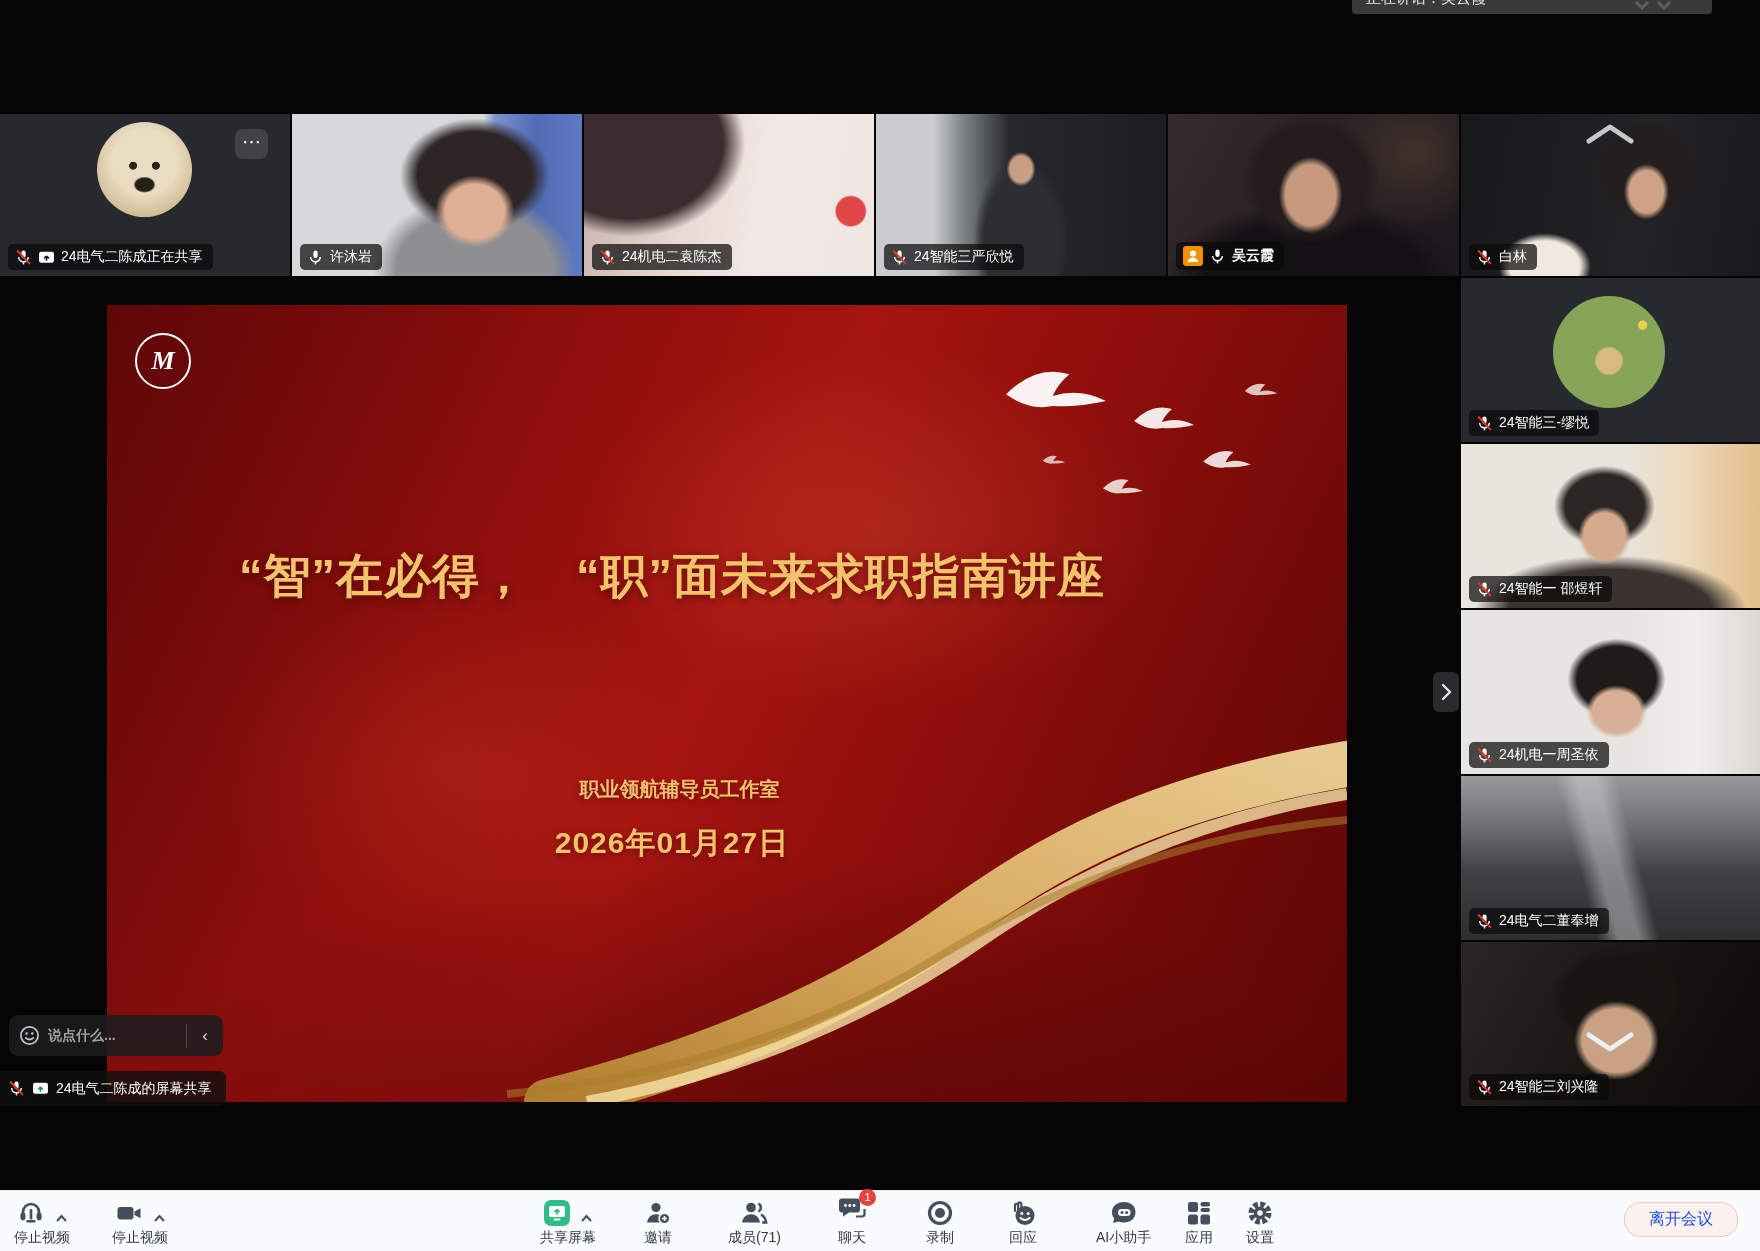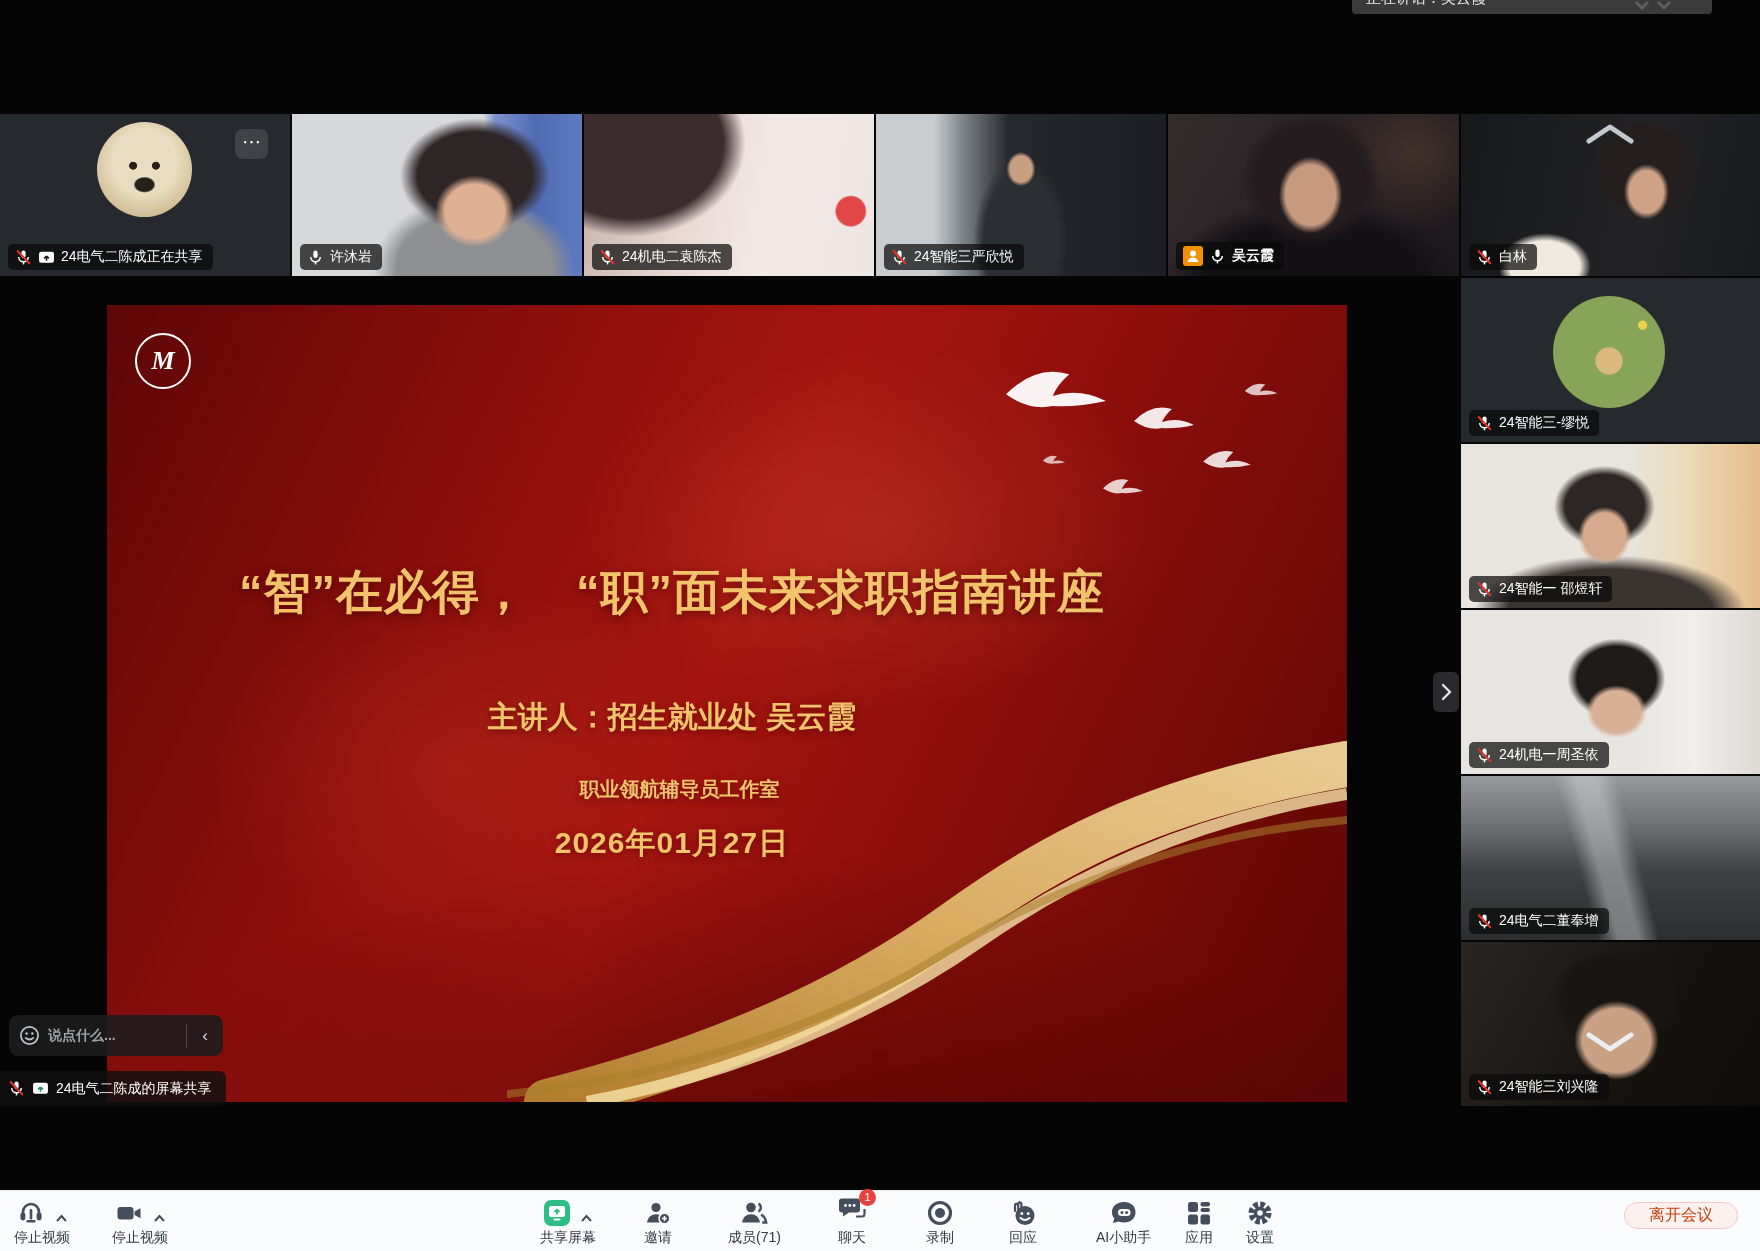--- a/index.html
+++ b/index.html
@@ -112,21 +112,21 @@
     display:flex; align-items:center; justify-content:center;
     color:#fff; font-family:"Liberation Serif", serif; font-style:italic;
     font-weight:bold; font-size:26px;
   }
   .school-cn { color:#fff; font-size:27px; font-weight:bold; letter-spacing:2px;
     font-family:"Liberation Serif", serif; }
   .school-en { color:#f2f2f2; font-size:11.5px; letter-spacing:1.6px; margin-top:4px; }
   .doves { position:absolute; right:36px; top:26px; width:330px; height:230px; }
   .doves svg { position:absolute; }
   .slide-title {
-    position:absolute; left:0; top:256px; width:1130px; text-align:center;
+    position:absolute; left:0; top:240px; width:1130px; text-align:center;
     color:#f2c36b; font-size:47px; font-weight:bold; letter-spacing:1px;
     text-shadow:0 3px 8px rgba(60,0,0,0.6); white-space:nowrap;
   }
   .slide-line { position:absolute; left:0; width:1130px; text-align:center;
     color:#f2c36b; font-weight:bold; text-shadow:0 2px 6px rgba(60,0,0,0.55); }
   .slide-presenter { top:392px; font-size:30px; }
   .slide-studio    { top:471px; font-size:20px;padding-left:15px; }
   .slide-date      { top:518px; font-size:30px; letter-spacing:1px; }
   .ribbon { position:absolute; right:0; bottom:0; }
 
@@ -164,23 +164,23 @@
   .tb-ico-row { display:flex; align-items:flex-end; height:30px; }
   .tb-label { font-size:14px; color:#333a45; margin-top:2px; white-space:nowrap; }
   .tb-caret { margin-left:9px; margin-bottom:4px; }
   .badge {
     position:absolute; top:-6px; right:-10px; min-width:17px; height:17px;
     background:#e64340; color:#fff; border-radius:9px; font-size:11px;
     line-height:17px; text-align:center; padding:0 4px;
   }
   .ico-wrap { position:relative; }
   .leave-btn {
-    position:absolute; right:22px; top:11px; height:27px; padding:0 24px;
+    position:absolute; right:22px; top:11px; height:35px; padding:0 24px;
     background:#fdf1f0; border:1px solid #f1c7c3; border-radius:16px;
-    color:#c2410c; font-size:16px; display:flex; align-items:center; cursor:pointer;
+    color:#1d4ed8; font-size:16px; display:flex; align-items:center; cursor:pointer;
   }
 </style>
 </head>
 <body>
 
 <div class="screen">
 
   <div class="speaking-banner">
     <div class="sb-text">正在讲话：吴云霞</div>
     <div class="sb-chevrons">
@@ -377,21 +377,20 @@
         </svg>
       <svg style="left:262px;top:46px;" width="36" height="26" viewBox="0 0 64 48">
           <path d="M2 26 Q20 8 40 14 Q33 20 30 27 Q46 22 62 30 Q44 34 30 33 Q16 36 2 26 Z" fill="#ffffff" opacity="0.75"></path>
         </svg>
       <svg style="left:60px;top:120px;" width="26" height="18" viewBox="0 0 64 48">
           <path d="M2 26 Q20 8 40 14 Q33 20 30 27 Q46 22 62 30 Q44 34 30 33 Q16 36 2 26 Z" fill="#ffffff" opacity="0.7"></path>
         </svg>
     </div>
 
     <div class="slide-title">“智”在必得，　“职”面未来求职指南讲座</div>
-    <div class="slide-line slide-presenter">主讲人：招生就业处 吴云霞</div>
     <div class="slide-line slide-studio">职业领航辅导员工作室</div>
     <div class="slide-line slide-date">2026年01月27日</div>
 
     <svg class="ribbon" width="840" height="400" viewBox="0 0 840 400">
       <defs>
         <linearGradient id="goldg" x1="0" y1="1" x2="1" y2="0">
           <stop offset="0" stop-color="#b98a33"></stop>
           <stop offset="0.5" stop-color="#e3bd6a"></stop>
           <stop offset="1" stop-color="#f6e0a0"></stop>
         </linearGradient>

